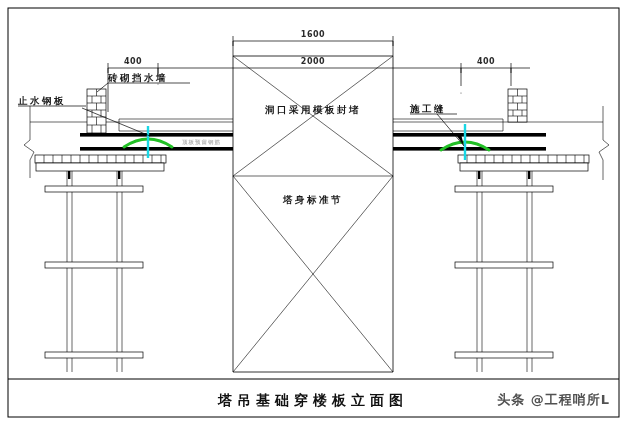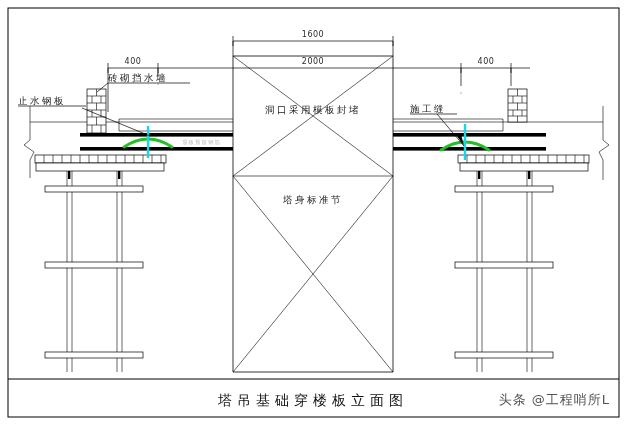--- a/index.html
+++ b/index.html
@@ -9,20 +9,21 @@
   }
   body {
     font-family: "DejaVu Sans", "Liberation Sans", sans-serif;
   }
   #page {
     position: relative;
     width: 627px;
     height: 425px;
     background: #ffffff;
     overflow: hidden;
+    font-weight: bold;
   }
   #drawing {
     position: absolute;
     top: 0;
     left: 0;
     width: 627px;
     height: 425px;
     display: block;
   }
   .cad-text {

